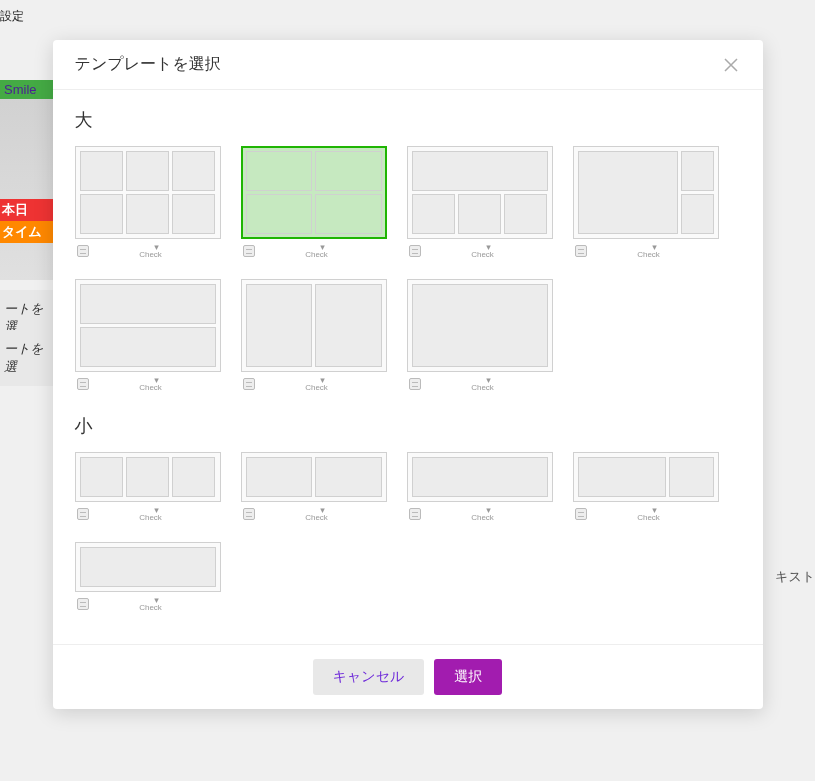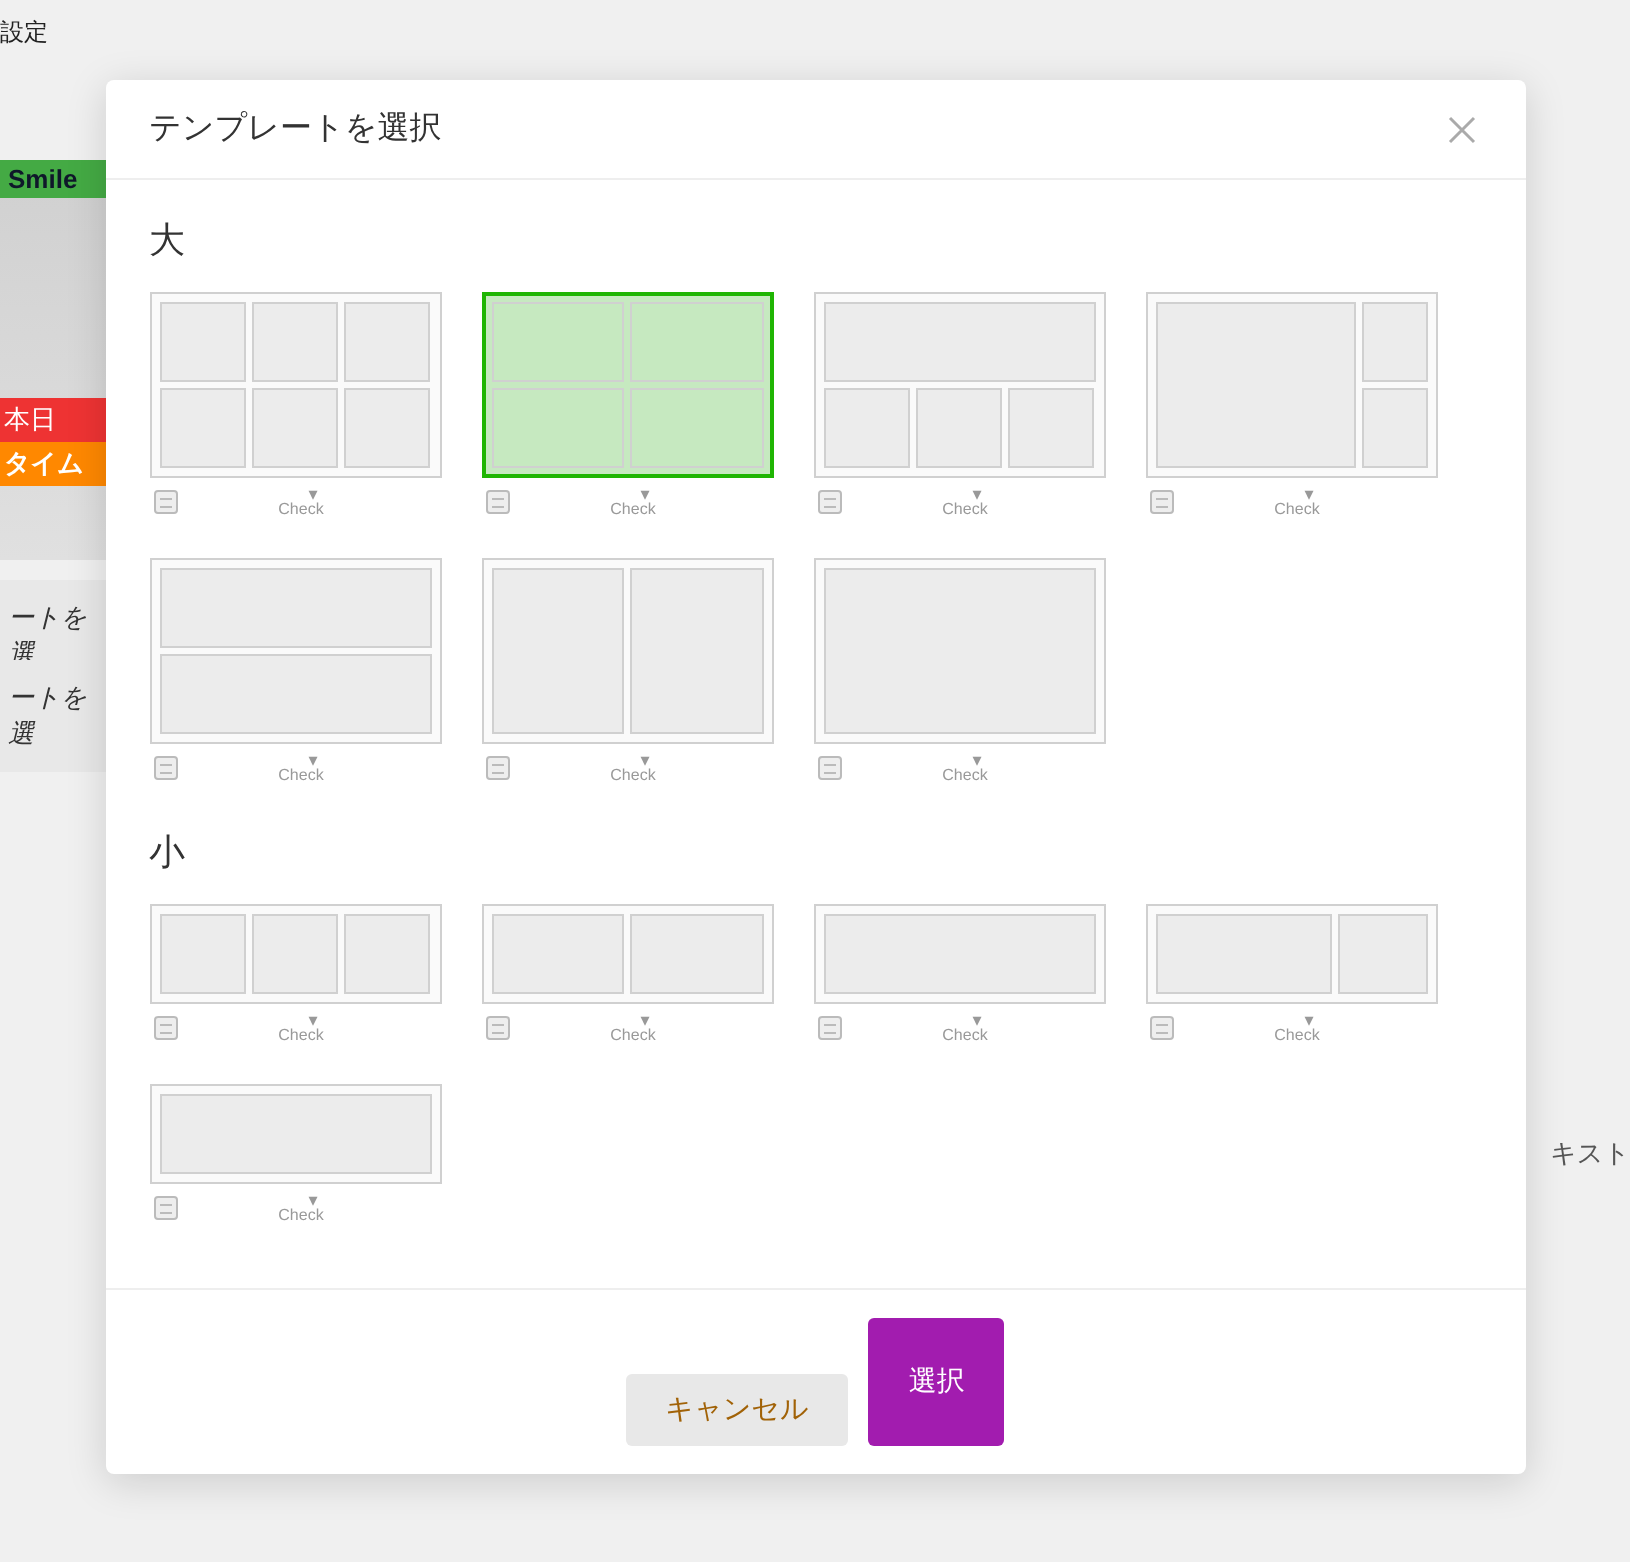--- a/index.html
+++ b/index.html
@@ -25,22 +25,22 @@
     }
     .bg-thumb {
       position: absolute;
       top: 80px;
       left: 0;
       width: 55px;
       height: 200px;
       background: linear-gradient(#d0d0d0, #e0e0e0);
       overflow: hidden;
     }
-    .bg-thumb-text { font-size: 13px; font-weight: bold; color:#0f172a; background:#4a4; padding:2px 4px; }
-    .bg-thumb-red { background:#e33; color:#fff; font-weight:normal; font-size:13px; padding:2px; margin-top:100px; }
+    .bg-thumb-text { font-size: 13px; font-weight: normal; color:#4c1d95; background:#4a4; padding:2px 4px; }
+    .bg-thumb-red { background:#e33; color:#fff; font-weight:bold; font-size:13px; padding:2px; margin-top:100px; }
     .bg-thumb-ora { background:#f80; color:#fff; font-weight:bold; font-size:13px; padding:2px; }
     .bg-side {
       position: absolute;
       left: 0;
       width: 55px;
       background:#e8e8e8;
       font-size: 13px;
       padding: 10px 4px;
       color:#333;
       font-style:italic;
@@ -182,21 +182,21 @@
       gap: 10px;
     }
     .btn {
       min-width: 60px;
       padding: 9px 20px;
       font-size: 14px;
       border: none;
       border-radius: 3px;
       cursor: pointer;
     }
-    .btn-cancel { background:#e8e8e8; color:#a16207;margin-top:28px; }
+    .btn-cancel { background:#e8e8e8; color:#6d28d9; }
     .btn-select { background:#a21caf; color:#fff; }
   </style>
 </head>
 <body>
 
 <div class="bg">
   <div class="bg-title">設定</div>
   <div class="bg-thumb">
     <div class="bg-thumb-text">Smile</div>
     <div class="bg-thumb-red">本日</div>

